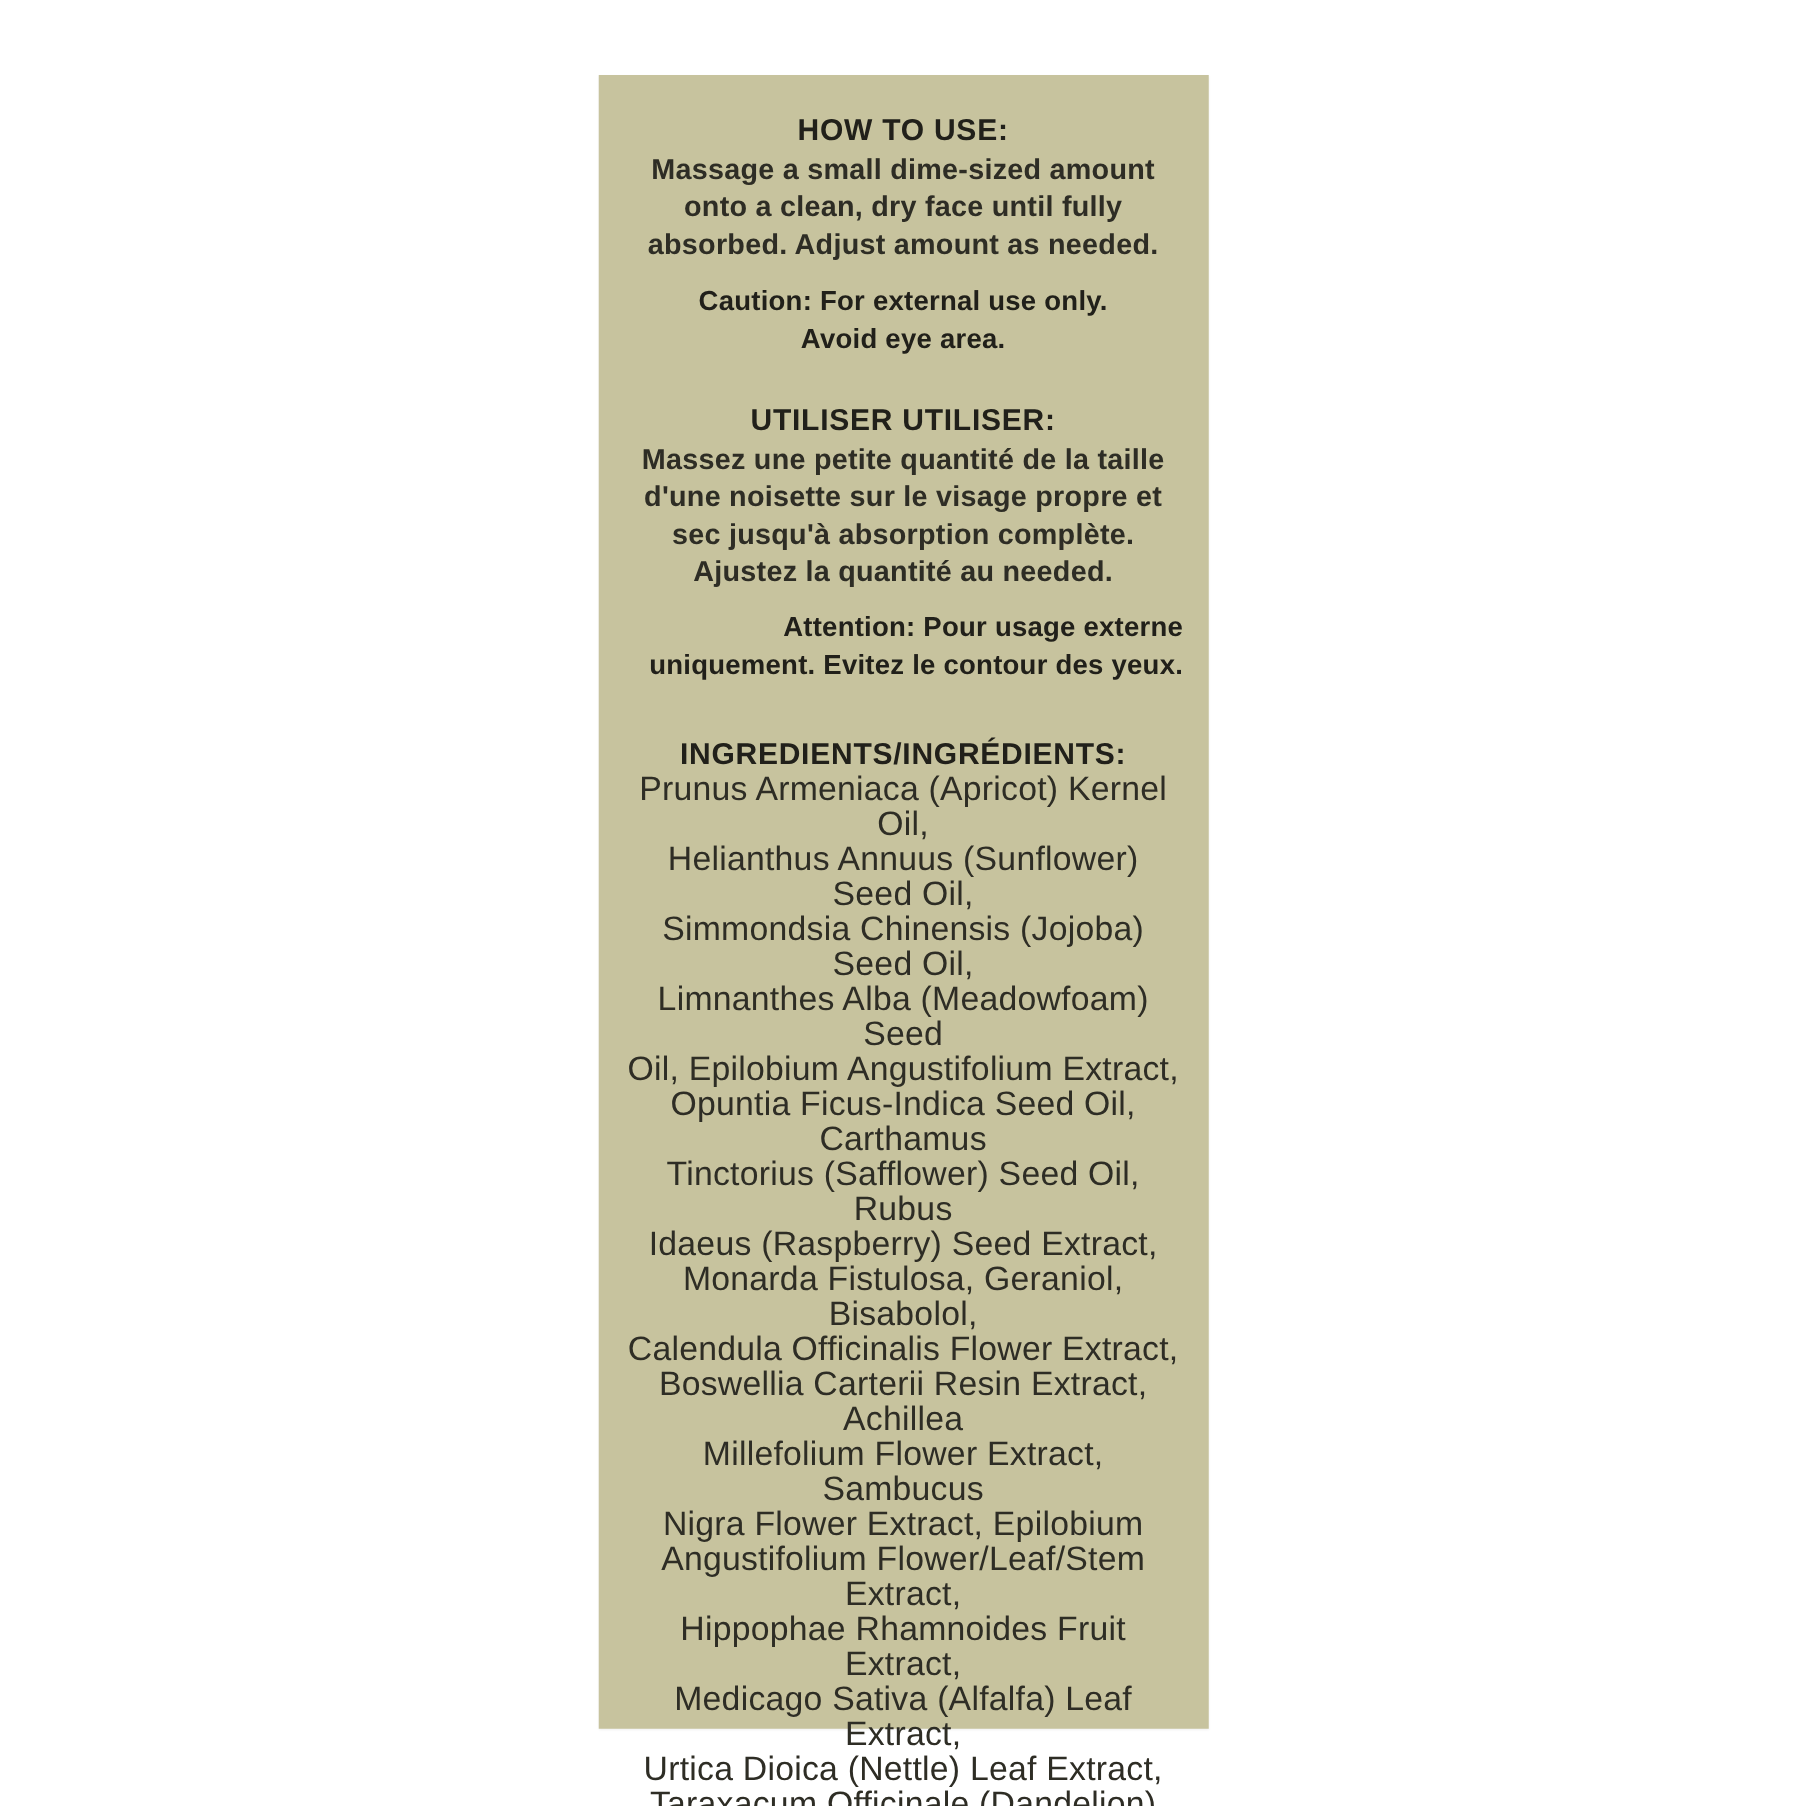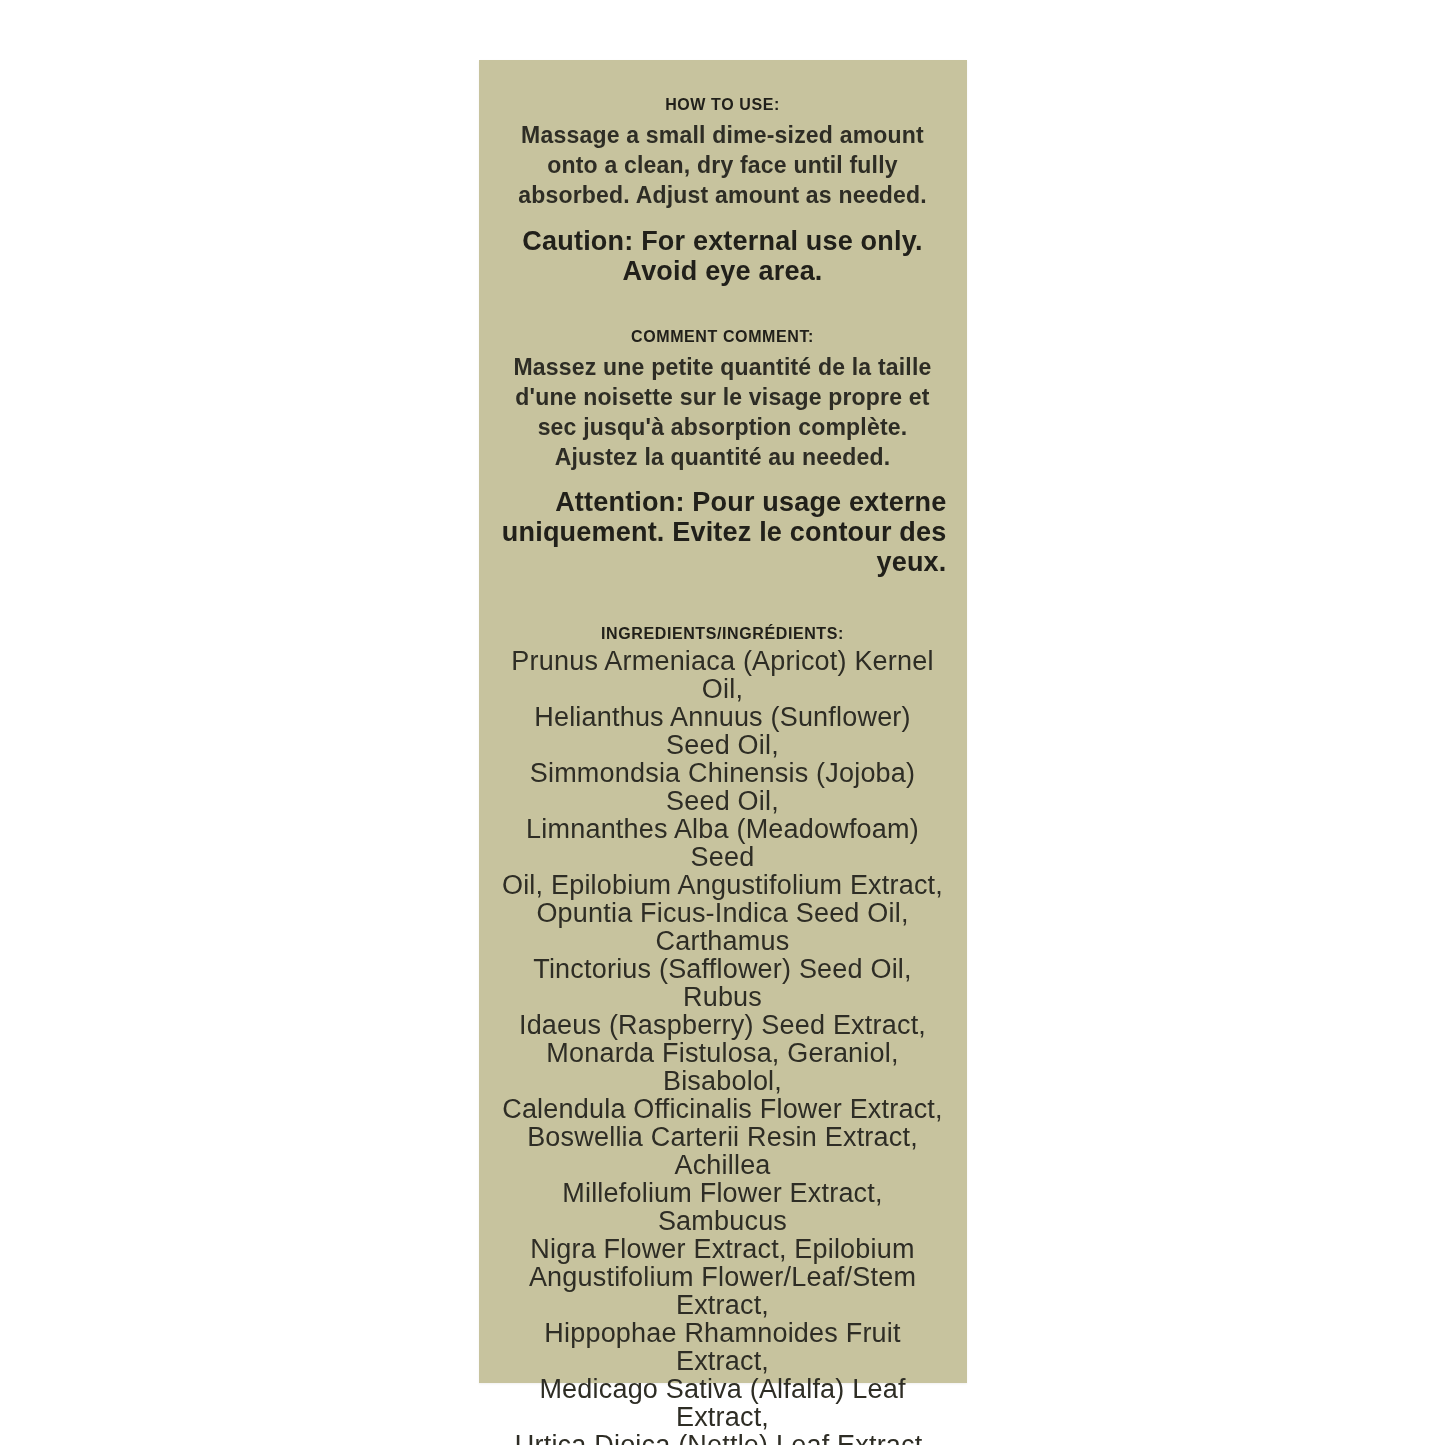--- a/index.html
+++ b/index.html
@@ -24,38 +24,38 @@
   .panel {
     width: 488px;
     height: 1323px;
     margin: 60px auto 0 auto;
     background: var(--panel-background);
     padding: 30px 20px 10px 20px;
     text-align: center;
     box-shadow: 0 1px 2px rgba(0,0,0,0.06);
   }
   .section-heading {
-    font-size: 16px;
+    font-size: 24px;
     line-height: 30px;
     font-weight: bold;
     letter-spacing: 0.6px;
     color: var(--heading-text);
     white-space: pre-line;
   }
   .usage-body {
     font-size: 23px;
     line-height: 30px;
     font-weight: bold;
     color: var(--body-text);
     white-space: pre-line;
     letter-spacing: 0.2px;
   }
   .caution {
     margin-top: 16px;
-    font-size: 27px;
+    font-size: 22px;
     line-height: 30px;
     font-weight: bold;
     color: var(--heading-text);
     white-space: pre-line;
     letter-spacing: 0.2px;
   }
   .section-french { margin-top: 36px; }
   .section-french .caution { margin-top: 15px; text-align: right; }
   .section-ingredients { margin-top: 43px; }
   .section-ingredients .section-heading { line-height: 27px; }
@@ -77,21 +77,21 @@
     <section class="section-english">
       <h2 class="section-heading">HOW TO USE:</h2>
       <p class="usage-body">Massage a small dime-sized amount
 onto a clean, dry face until fully
 absorbed. Adjust amount as needed.</p>
       <p class="caution">Caution: For external use only.
 Avoid eye area.</p>
     </section>
 
     <section class="section-french">
-      <h2 class="section-heading">COMMENT COMMENT:</h2>
+      <h2 class="section-heading">UTILISER UTILISER:</h2>
       <p class="usage-body">Massez une petite quantité de la taille
 d'une noisette sur le visage propre et
 sec jusqu'à absorption complète.
 Ajustez la quantité au needed.</p>
       <p class="caution">Attention: Pour usage externe
 uniquement. Evitez le contour des yeux.</p>
     </section>
 
     <section class="section-ingredients">
       <h2 class="section-heading">INGREDIENTS/INGRÉDIENTS:</h2>

